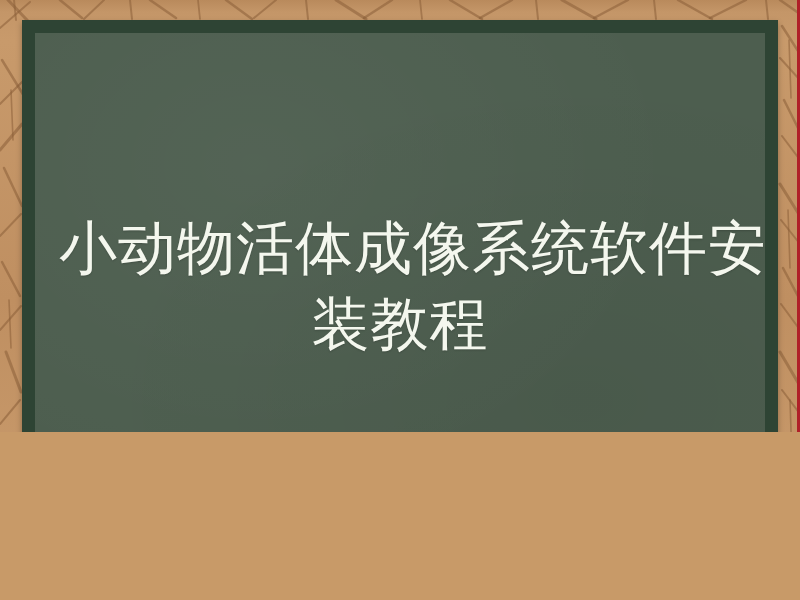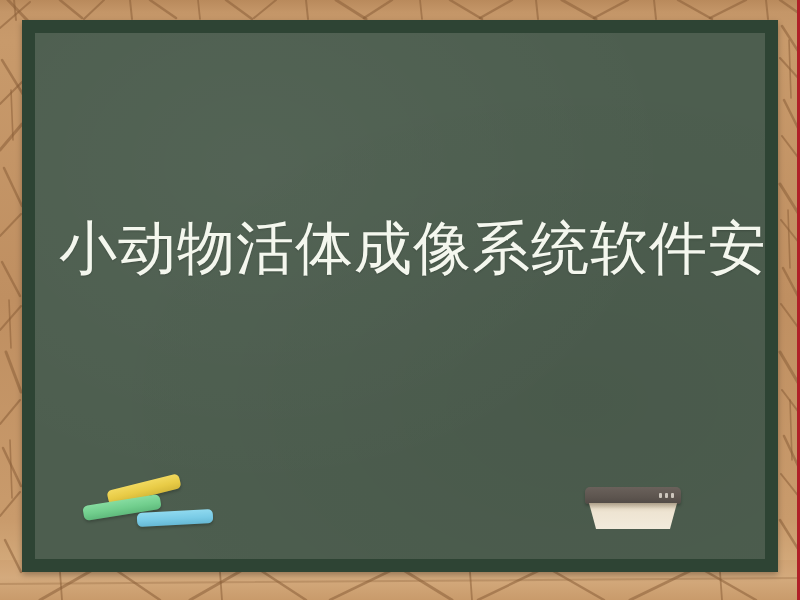--- a/index.html
+++ b/index.html
@@ -8,21 +8,21 @@
     width: 800px;
     height: 600px;
     overflow: hidden;
     background: #c89a68;
     font-family: "Liberation Serif", "DejaVu Serif", serif;
   }
 
   #stage {
     position: relative;
     width: 800px;
-    height: 600px;
+    height: 432px;
     overflow: hidden;
     text-decoration: underline;
   }
 
   
   .wood-bg {
     position: absolute;
     inset: 0;
     background:
       linear-gradient(180deg,
@@ -256,20 +256,21 @@
     </svg>
   </div>
 
   <div class="edge-red"></div>
 
   <div class="board-outer">
     <div class="board-inner">
 
       <div class="title-block">
         <div class="title-line">小动物活体成像系统软件安</div>
+        <div class="title-line">装教程</div>
       </div>
 
       <div class="chalk-group">
         <div class="chalk chalk-yellow"></div>
         <div class="chalk chalk-green"></div>
         <div class="chalk chalk-blue"></div>
       </div>
 
       <div class="eraser">
         <div class="eraser-top">

